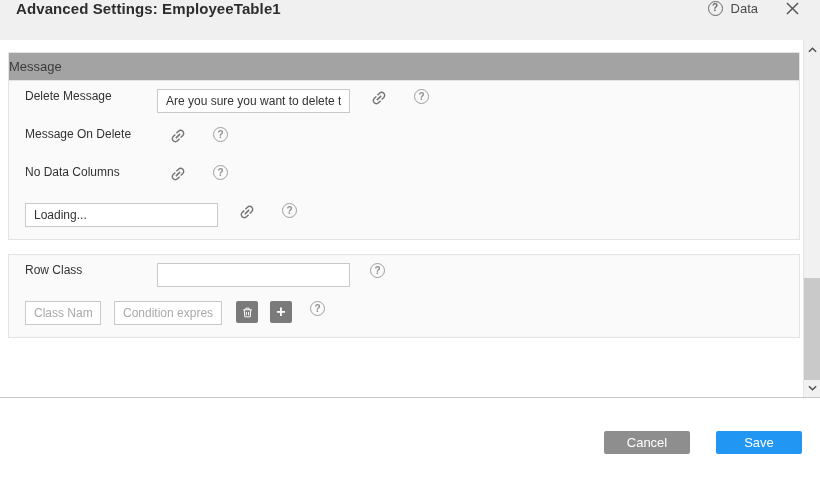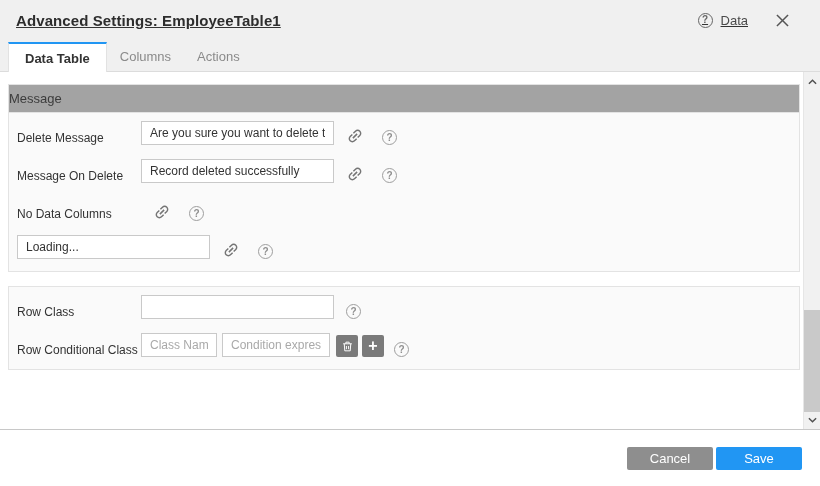--- a/index.html
+++ b/index.html
@@ -8,21 +8,21 @@
     font-family: "Liberation Sans", "DejaVu Sans", sans-serif;
     background: #ffffff;
     color: #333;
     overflow: hidden;
   }
   .dialog { width: 820px; height: 486px; display: flex; flex-direction: column; background:#fff; }
 
   
   .hdr {
     height: 40px; background: #f0f0f0; flex: 0 0 40px;
-    display: flex; align-items: center; padding: 0 30px 0 16px; text-decoration: underline;
+    display: flex; align-items: flex-start; padding: 0 20px 0 16px;
   }
   .hdr-title { font-size: 15px; font-weight: bold; color: #2d2d2d; letter-spacing: .1px; }
   .hdr-right { margin-left: auto; display: flex; align-items: center; gap: 8px; }
   .qcircle {
     width: 15px; height: 15px; border: 1px solid #666; border-radius: 50%;
     display: inline-flex; align-items: center; justify-content: center;
     font-size: 10px; color: #666; font-weight: bold; line-height: 1;
   }
   .hdr-help-label { font-size: 13px; color: #4a4a4a; cursor: pointer; }
   .close-btn { margin-left: 18px; width: 16px; height: 16px; display: inline-flex; align-items: center; justify-content: center; cursor: pointer; }
@@ -54,21 +54,21 @@
     margin: 12px 0 0 8px; width: 792px;
     border: 1px solid #e3e3e3; background: #fafafa;
   }
   .panel + .panel { margin-top: 14px; }
   .panel-hd {
     height: 28px; background: #a3a3a3; border-bottom: 1px solid #e3e3e3;
     display: flex; align-items: center; 
     font-size: 13px; color: #3c3c3c;
   }
   .panel-bd { padding: 8px 0 12px 0; }
-  .frow { display: flex; align-items: flex-end; height: 24px; margin: 0 0 14px 8px; }
+  .frow { display: flex; align-items: flex-start; height: 24px; margin: 0 0 14px 16px; gap: 8px; }
   .frow:last-child { margin-bottom: 0; }
   .flabel { width: 124px; font-size: 12px; color: #333; flex: 0 0 124px; }
   .tinput {
     height: 24px; width: 193px; border: 1px solid #c9c9c9; background: #fff;
     font-family: "Liberation Sans", sans-serif; font-size: 12px; color: #333;
     padding: 0 8px; outline: none;
   }
   .tinput::placeholder { color: #a9a9a9; }
   .tinput.small { width: 76px; margin-right: 5px; }
   .tinput.mid { width: 108px; }
@@ -101,21 +101,21 @@
     display: flex; align-items: center; justify-content: center; cursor: pointer;
   }
   .sbar-arrow svg { width: 9px; height: 6px; stroke: #505050; fill: none; stroke-width: 1.6; }
   .sbar-arrow.up { top: 2px; }
   .sbar-arrow.down { bottom: 2px; }
   .sbar-thumb { position: absolute; left: 0; top: 238px; width: 17px; height: 102px; background: #c9c9c9; cursor: grab; }
 
   
   .ftr {
     flex: 1; background: #fff; display: flex; align-items: center;
-    justify-content: flex-end; padding-right: 18px; gap: 3px;
+    justify-content: flex-end; padding-right: 18px; gap: 26px;
   }
   .btn {
     width: 86px; height: 23px; border: none; border-radius: 2px;
     font-family: "Liberation Sans", sans-serif; font-size: 13px; color: #fff; cursor: pointer;
     display: inline-flex; align-items: center; justify-content: center;
   }
   .btn.cancel { background: #8e8e8e; }
   .btn.save { background: #2196f3; text-align: center; }
 </style>
 </head>
@@ -130,46 +130,40 @@
       <span class="hdr-help-label">Data</span>
       <span class="close-btn">
         <svg viewBox="0 0 14 14">
             <line x1="1" y1="1" x2="13" y2="13"></line>
             <line x1="13" y1="1" x2="1" y2="13"></line>
           </svg>
       </span>
     </div>
   </div>
 
-  <div class="tabbar">
-    <div class="tab active">Data Table</div>
-    <div class="tab">Columns</div>
-    <div class="tab">Actions</div>
-  </div>
 
   <div class="content">
 
     <div class="panel">
       <div class="panel-hd">Message</div>
       <div class="panel-bd">
 
         <div class="frow">
           <span class="flabel">Delete Message</span>
           <input class="tinput" type="text" value="Are you sure you want to delete this?" style="">
           <span class="link-ic">
             <svg viewBox="0 0 24 24">
                 <path d="M3.9 12c0-1.71 1.39-3.1 3.1-3.1h4V7H7c-2.76 0-5 2.24-5 5s2.24 5 5 5h4v-1.9H7c-1.71 0-3.1-1.39-3.1-3.1zM8 13h8v-2H8v2zm9-6h-4v1.9h4c1.71 0 3.1 1.39 3.1 3.1s-1.39 3.1-3.1 3.1h-4V17h4c2.76 0 5-2.24 5-5s-2.24-5-5-5z"></path>
               </svg>
           </span>
           <span class="help-ic">?</span>
         </div>
 
         <div class="frow">
           <span class="flabel">Message On Delete</span>
-          <input class="tinput" type="text" value="Record deleted successfully" style="">
           <span class="link-ic">
             <svg viewBox="0 0 24 24">
                 <path d="M3.9 12c0-1.71 1.39-3.1 3.1-3.1h4V7H7c-2.76 0-5 2.24-5 5s2.24 5 5 5h4v-1.9H7c-1.71 0-3.1-1.39-3.1-3.1zM8 13h8v-2H8v2zm9-6h-4v1.9h4c1.71 0 3.1 1.39 3.1 3.1s-1.39 3.1-3.1 3.1h-4V17h4c2.76 0 5-2.24 5-5s-2.24-5-5-5z"></path>
               </svg>
           </span>
           <span class="help-ic">?</span>
         </div>
 
         <div class="frow">
           <span class="flabel">No Data Columns</span>
@@ -197,21 +191,20 @@
     <div class="panel">
       <div class="panel-bd">
 
         <div class="frow">
           <span class="flabel">Row Class</span>
           <input class="tinput" type="text" value="" style="">
           <span class="help-ic tight">?</span>
         </div>
 
         <div class="frow">
-          <span class="flabel">Row Conditional Class</span>
           <input class="tinput small" type="text" placeholder="Class Name" style="">
           <input class="tinput mid" type="text" placeholder="Condition expression" style="">
           <button class="sq-btn gap6">
             <span style="display:inline-flex;">
               <svg viewBox="0 0 24 24" style="width:13px;height:13px;">
                   <path d="M4 7h16M10 11v6M14 11v6M6 7l1 13h10l1-13M9 7V4h6v3"></path>
                 </svg>
             </span>
           </button>
           <button class="sq-btn plus">+</button>

